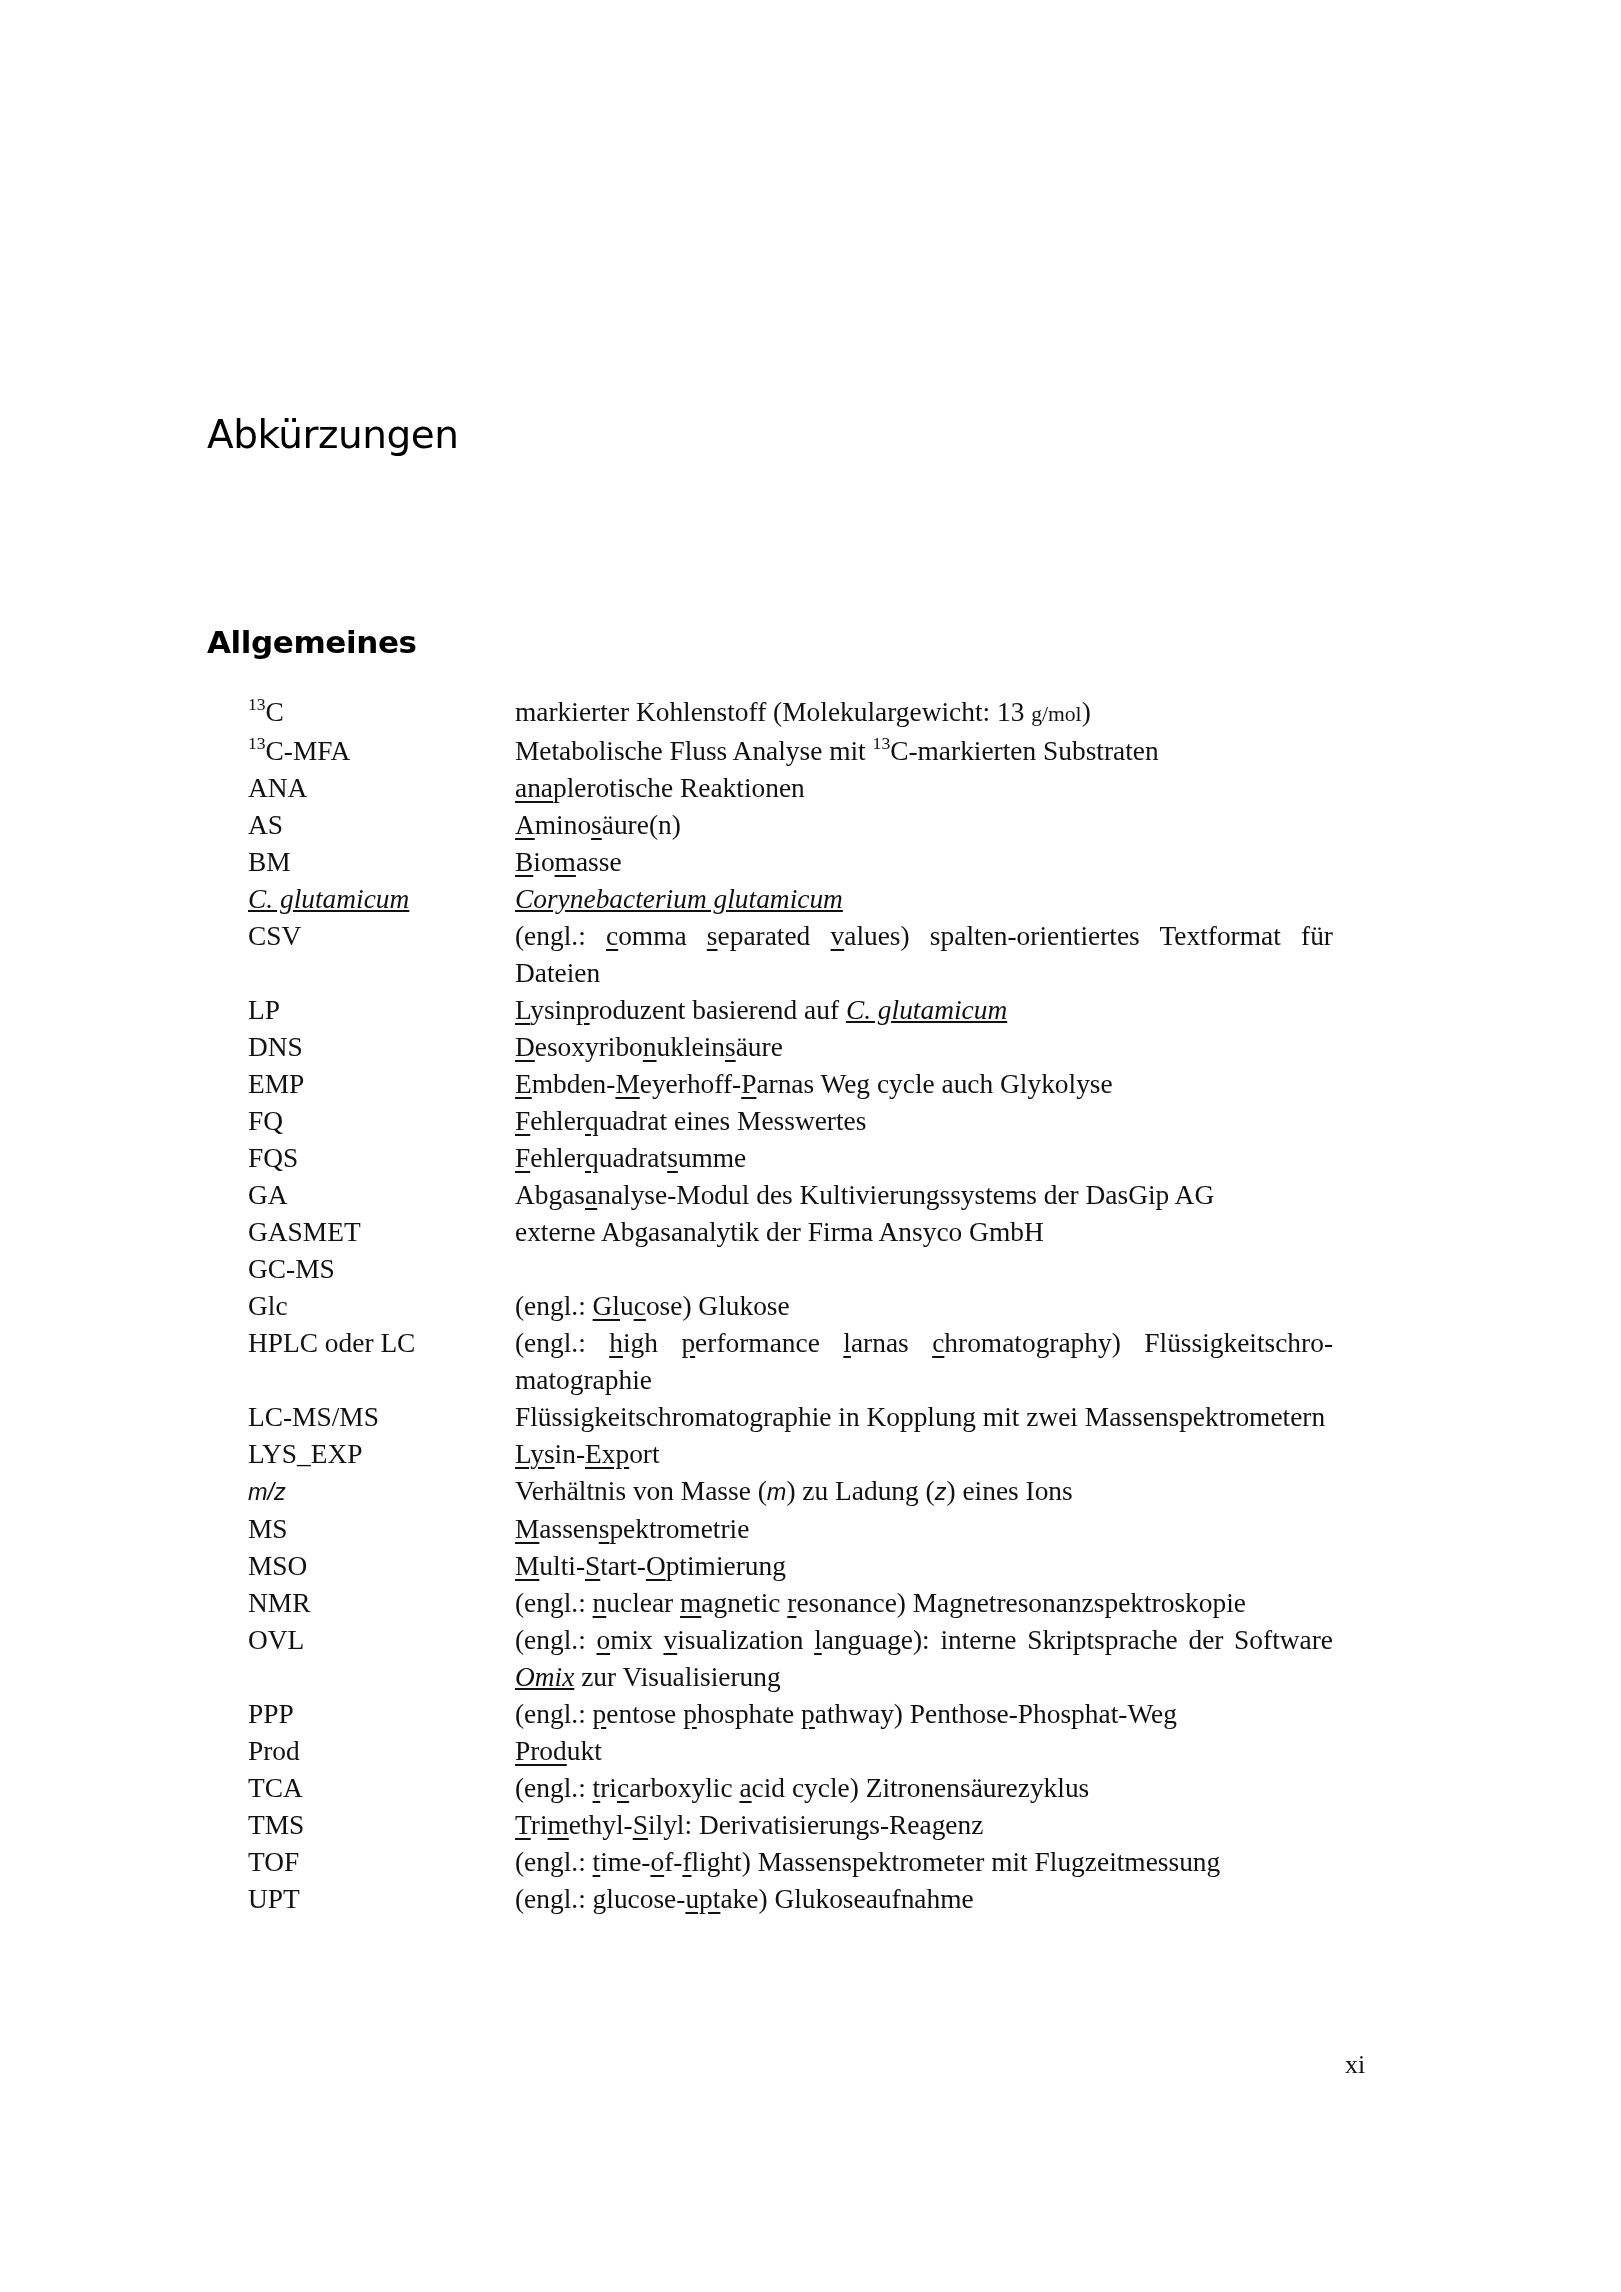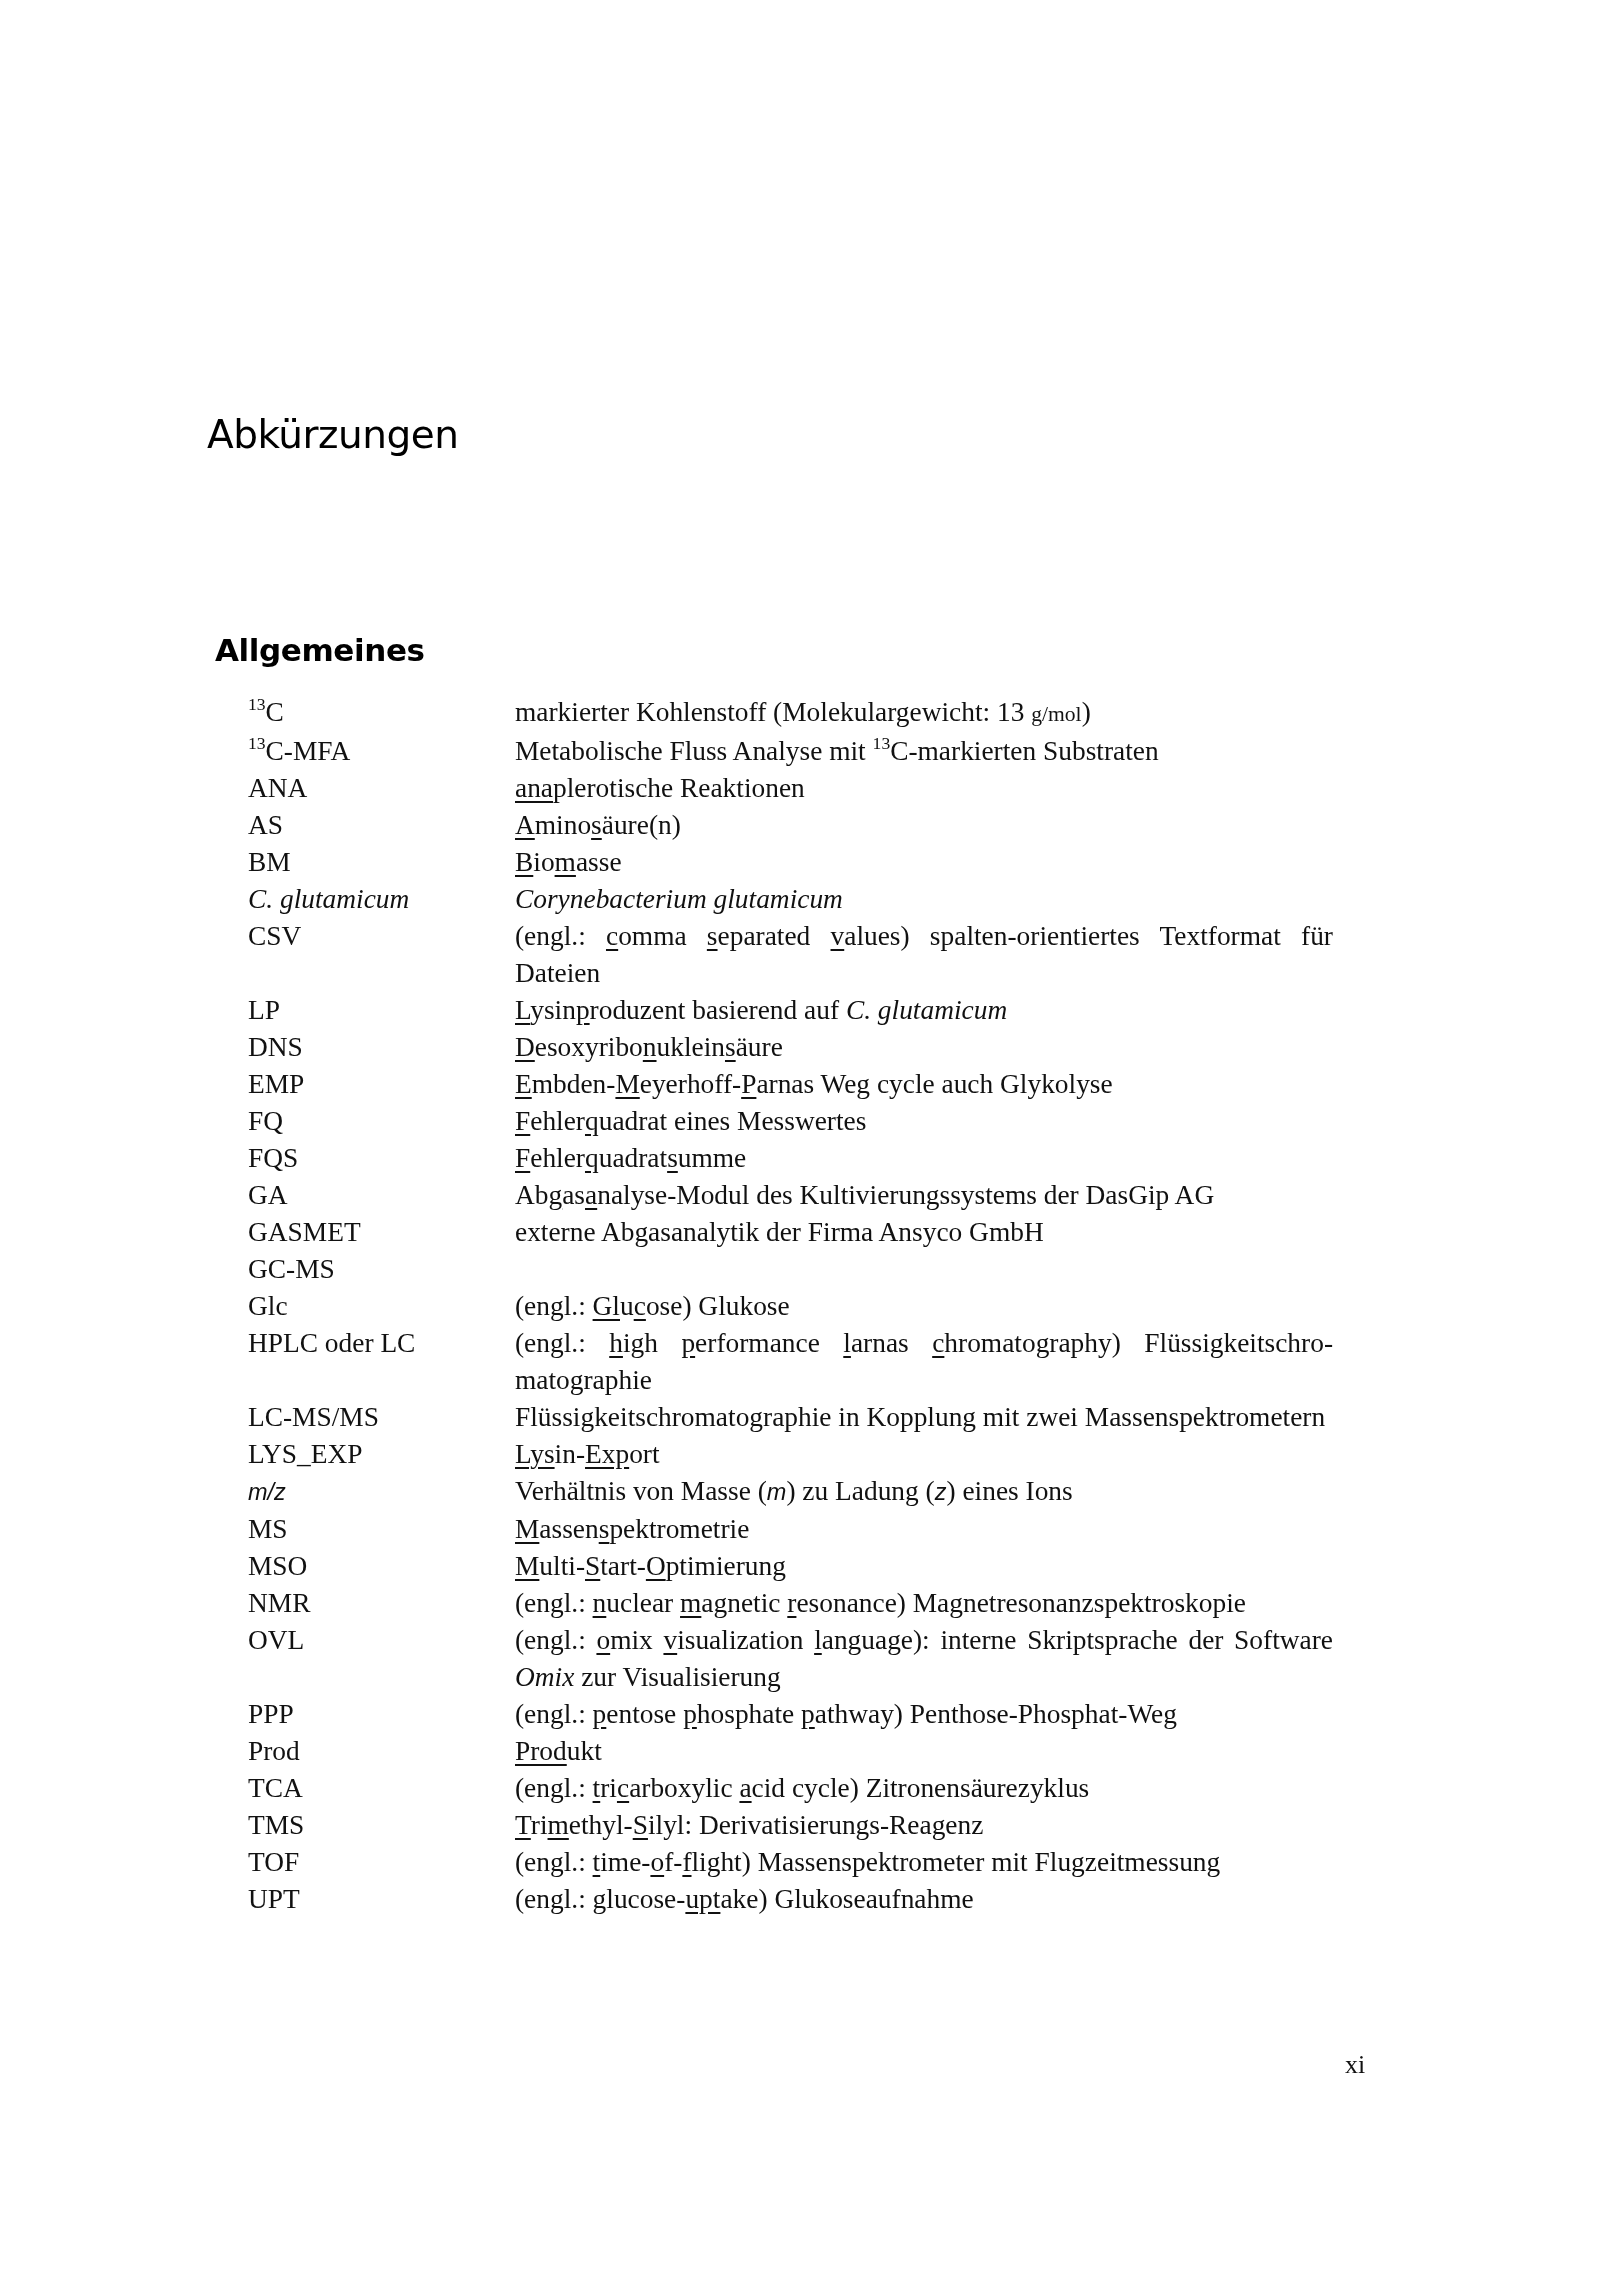--- a/index.html
+++ b/index.html
@@ -3,34 +3,34 @@
 <meta charset="utf-8">
 <style>
   html, body { margin: 0; padding: 0; background: #ffffff; }
   body { width: 1621px; height: 2293px; position: relative; overflow: hidden; color: #111111; }
   .page-title {
     position: absolute; left: 207px; top: 412px; margin: 0;
     font-family: "DejaVu Sans", sans-serif; font-weight: normal; font-size: 39px;
     letter-spacing: -0.5px; color: #000;
   }
   .section-title {
-    position: absolute; left: 207px; top: 624px; margin: 8px;
+    position: absolute; left: 207px; top: 624px; margin: 0;
     font-family: "DejaVu Sans", sans-serif; font-weight: bold; font-size: 31px;
     letter-spacing: -0.4px; color: #000;
   }
   .abbr-list {
     position: absolute; left: 248px; top: 694px; width: 1088px;
     font-family: "Liberation Serif", serif; font-size: 27.4px; line-height: 37px;
   }
   .abbr-row { display: flex; }
   .abbr-term { width: 267px; flex: none; white-space: nowrap; }
   .abbr-desc { width: 818px; flex: none; text-align: justify; }
   .abbr-desc.last-line-left { text-align-last: left; }
   .u { text-decoration: underline; text-decoration-thickness: 1.5px; text-underline-offset: 3.9px; }
-  .i { font-style: italic; }
+  .i { font-style: italic; text-decoration: underline; }
   .m { font-style: italic; font-family: Liberation Sans, sans-serif; font-size: 23.5px; }
   sup { font-size: 17.6px; line-height: 0; vertical-align: 10.8px; }
   .frac { font-size: 21.6px; }
   .page-number {
     position: absolute; left: 1345px; top: 2050px;
     font-family: "Liberation Serif", serif; font-size: 26px;
   }
 </style>
 </head>
 <body>

